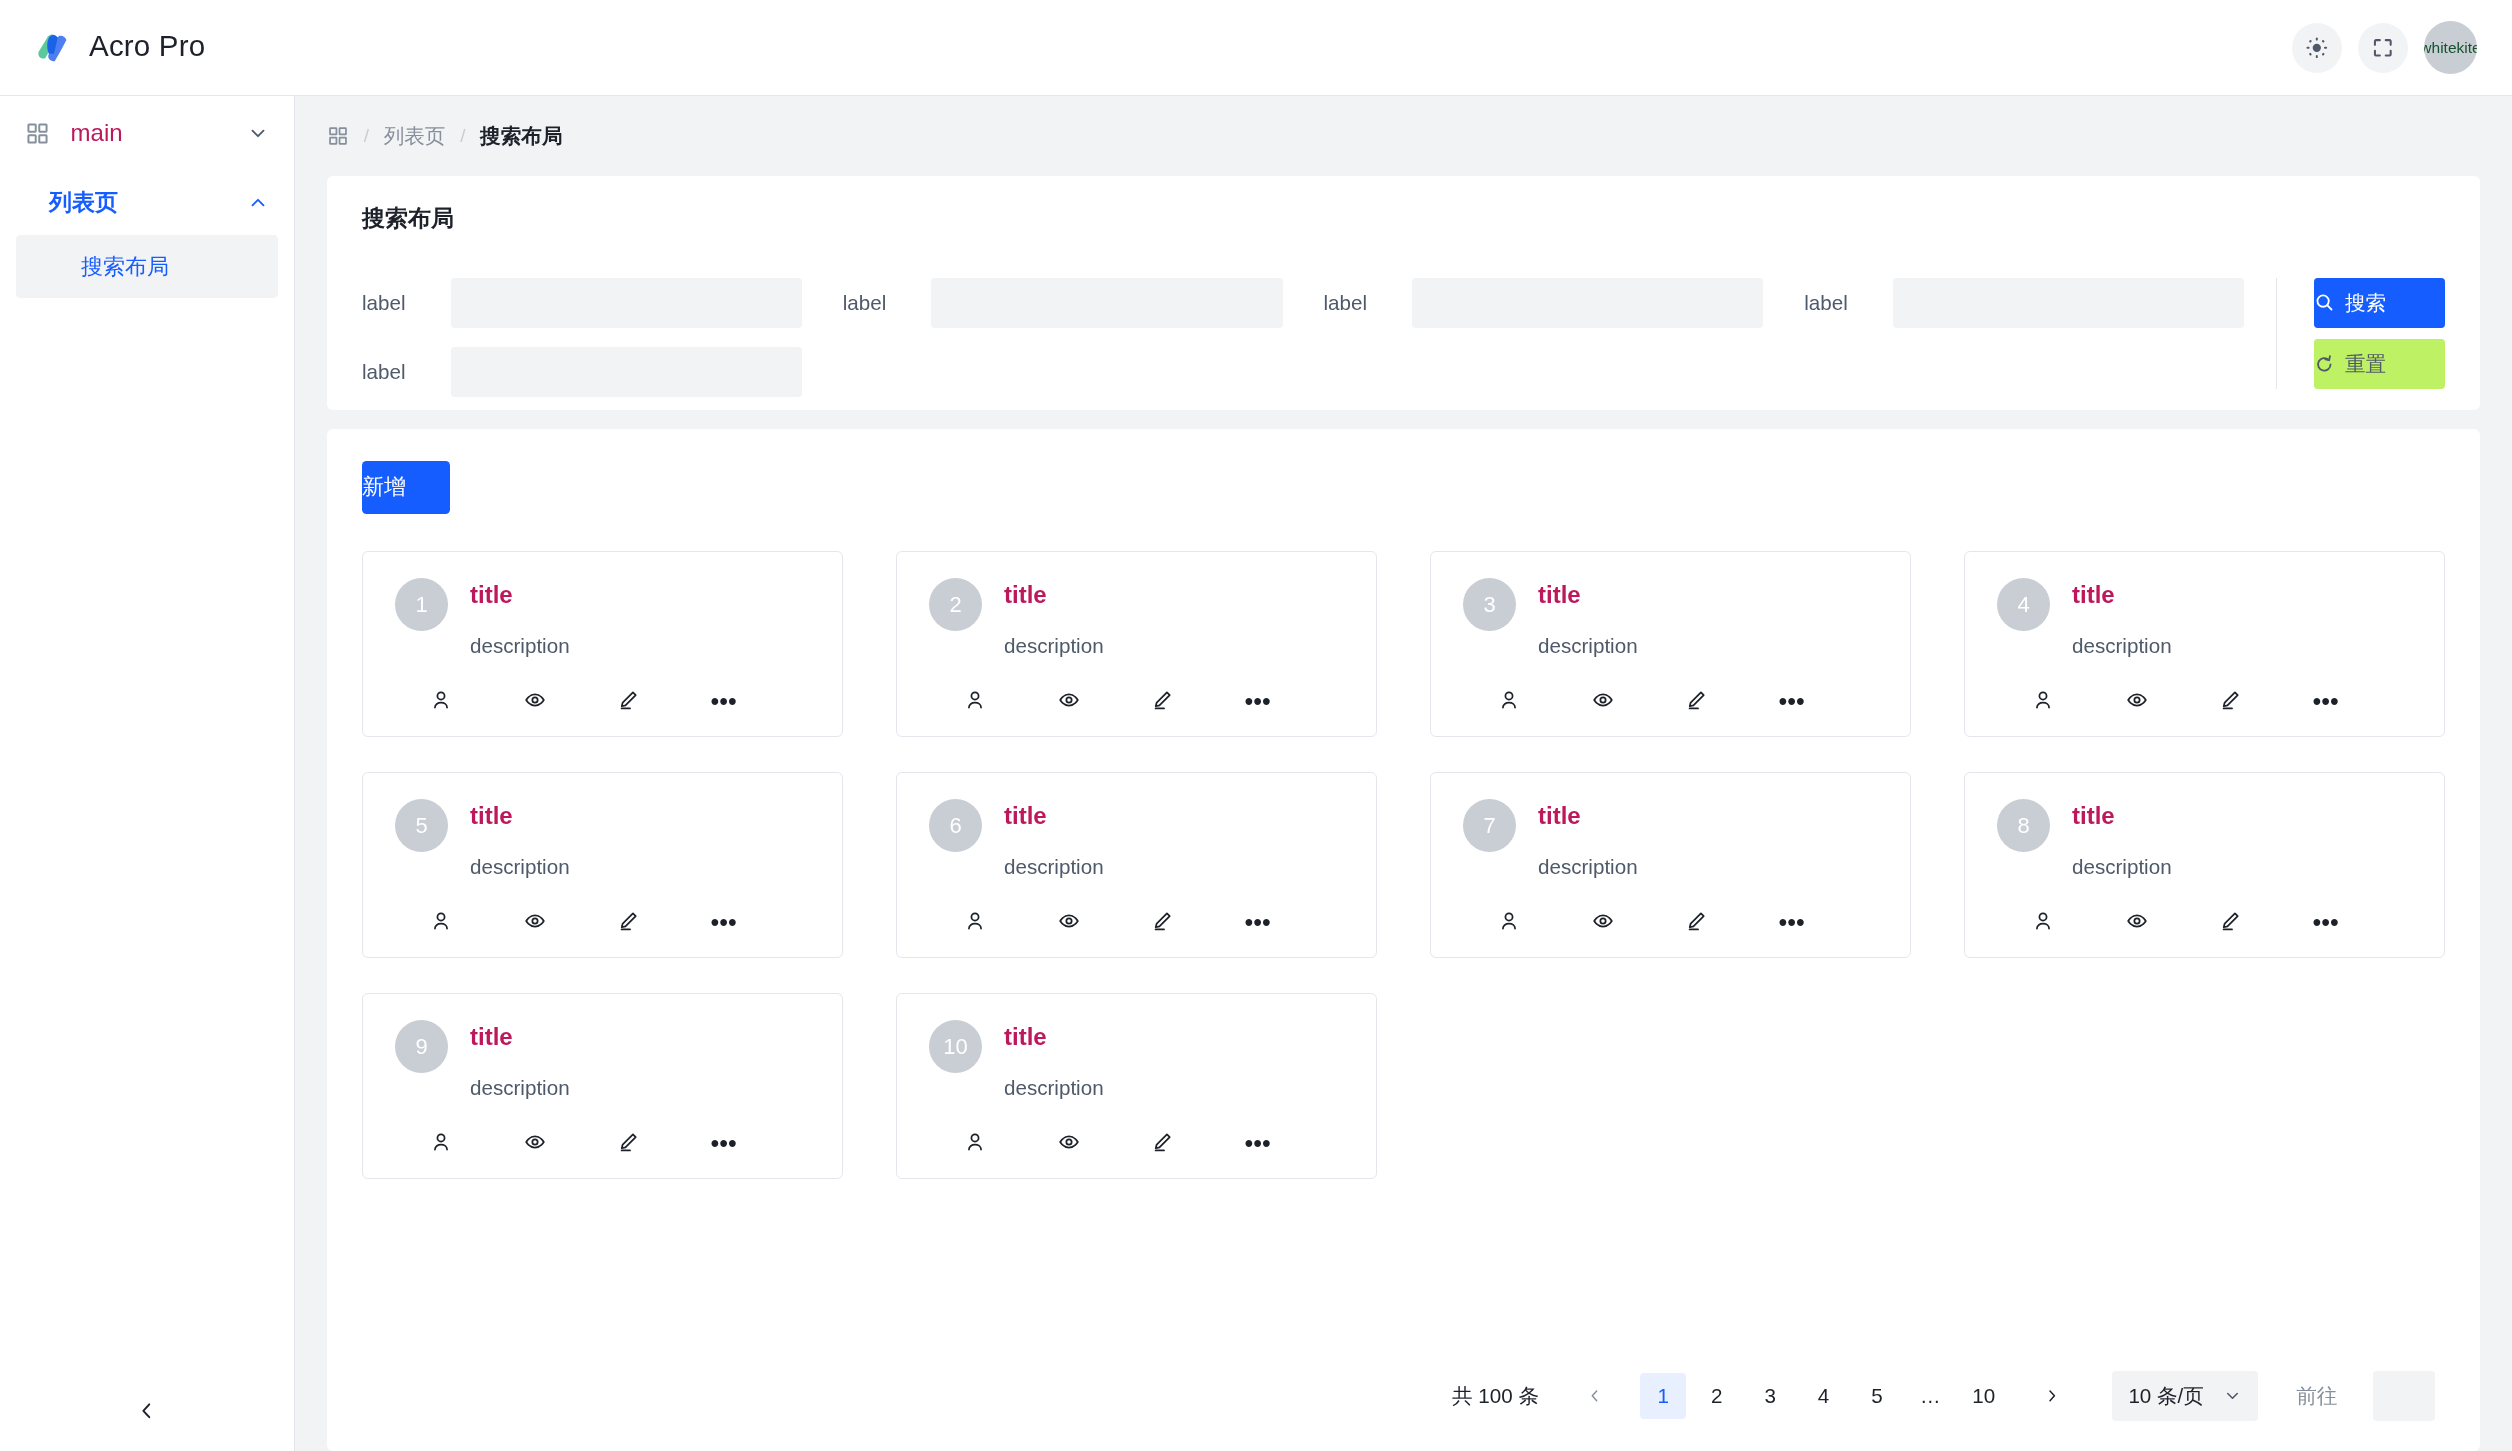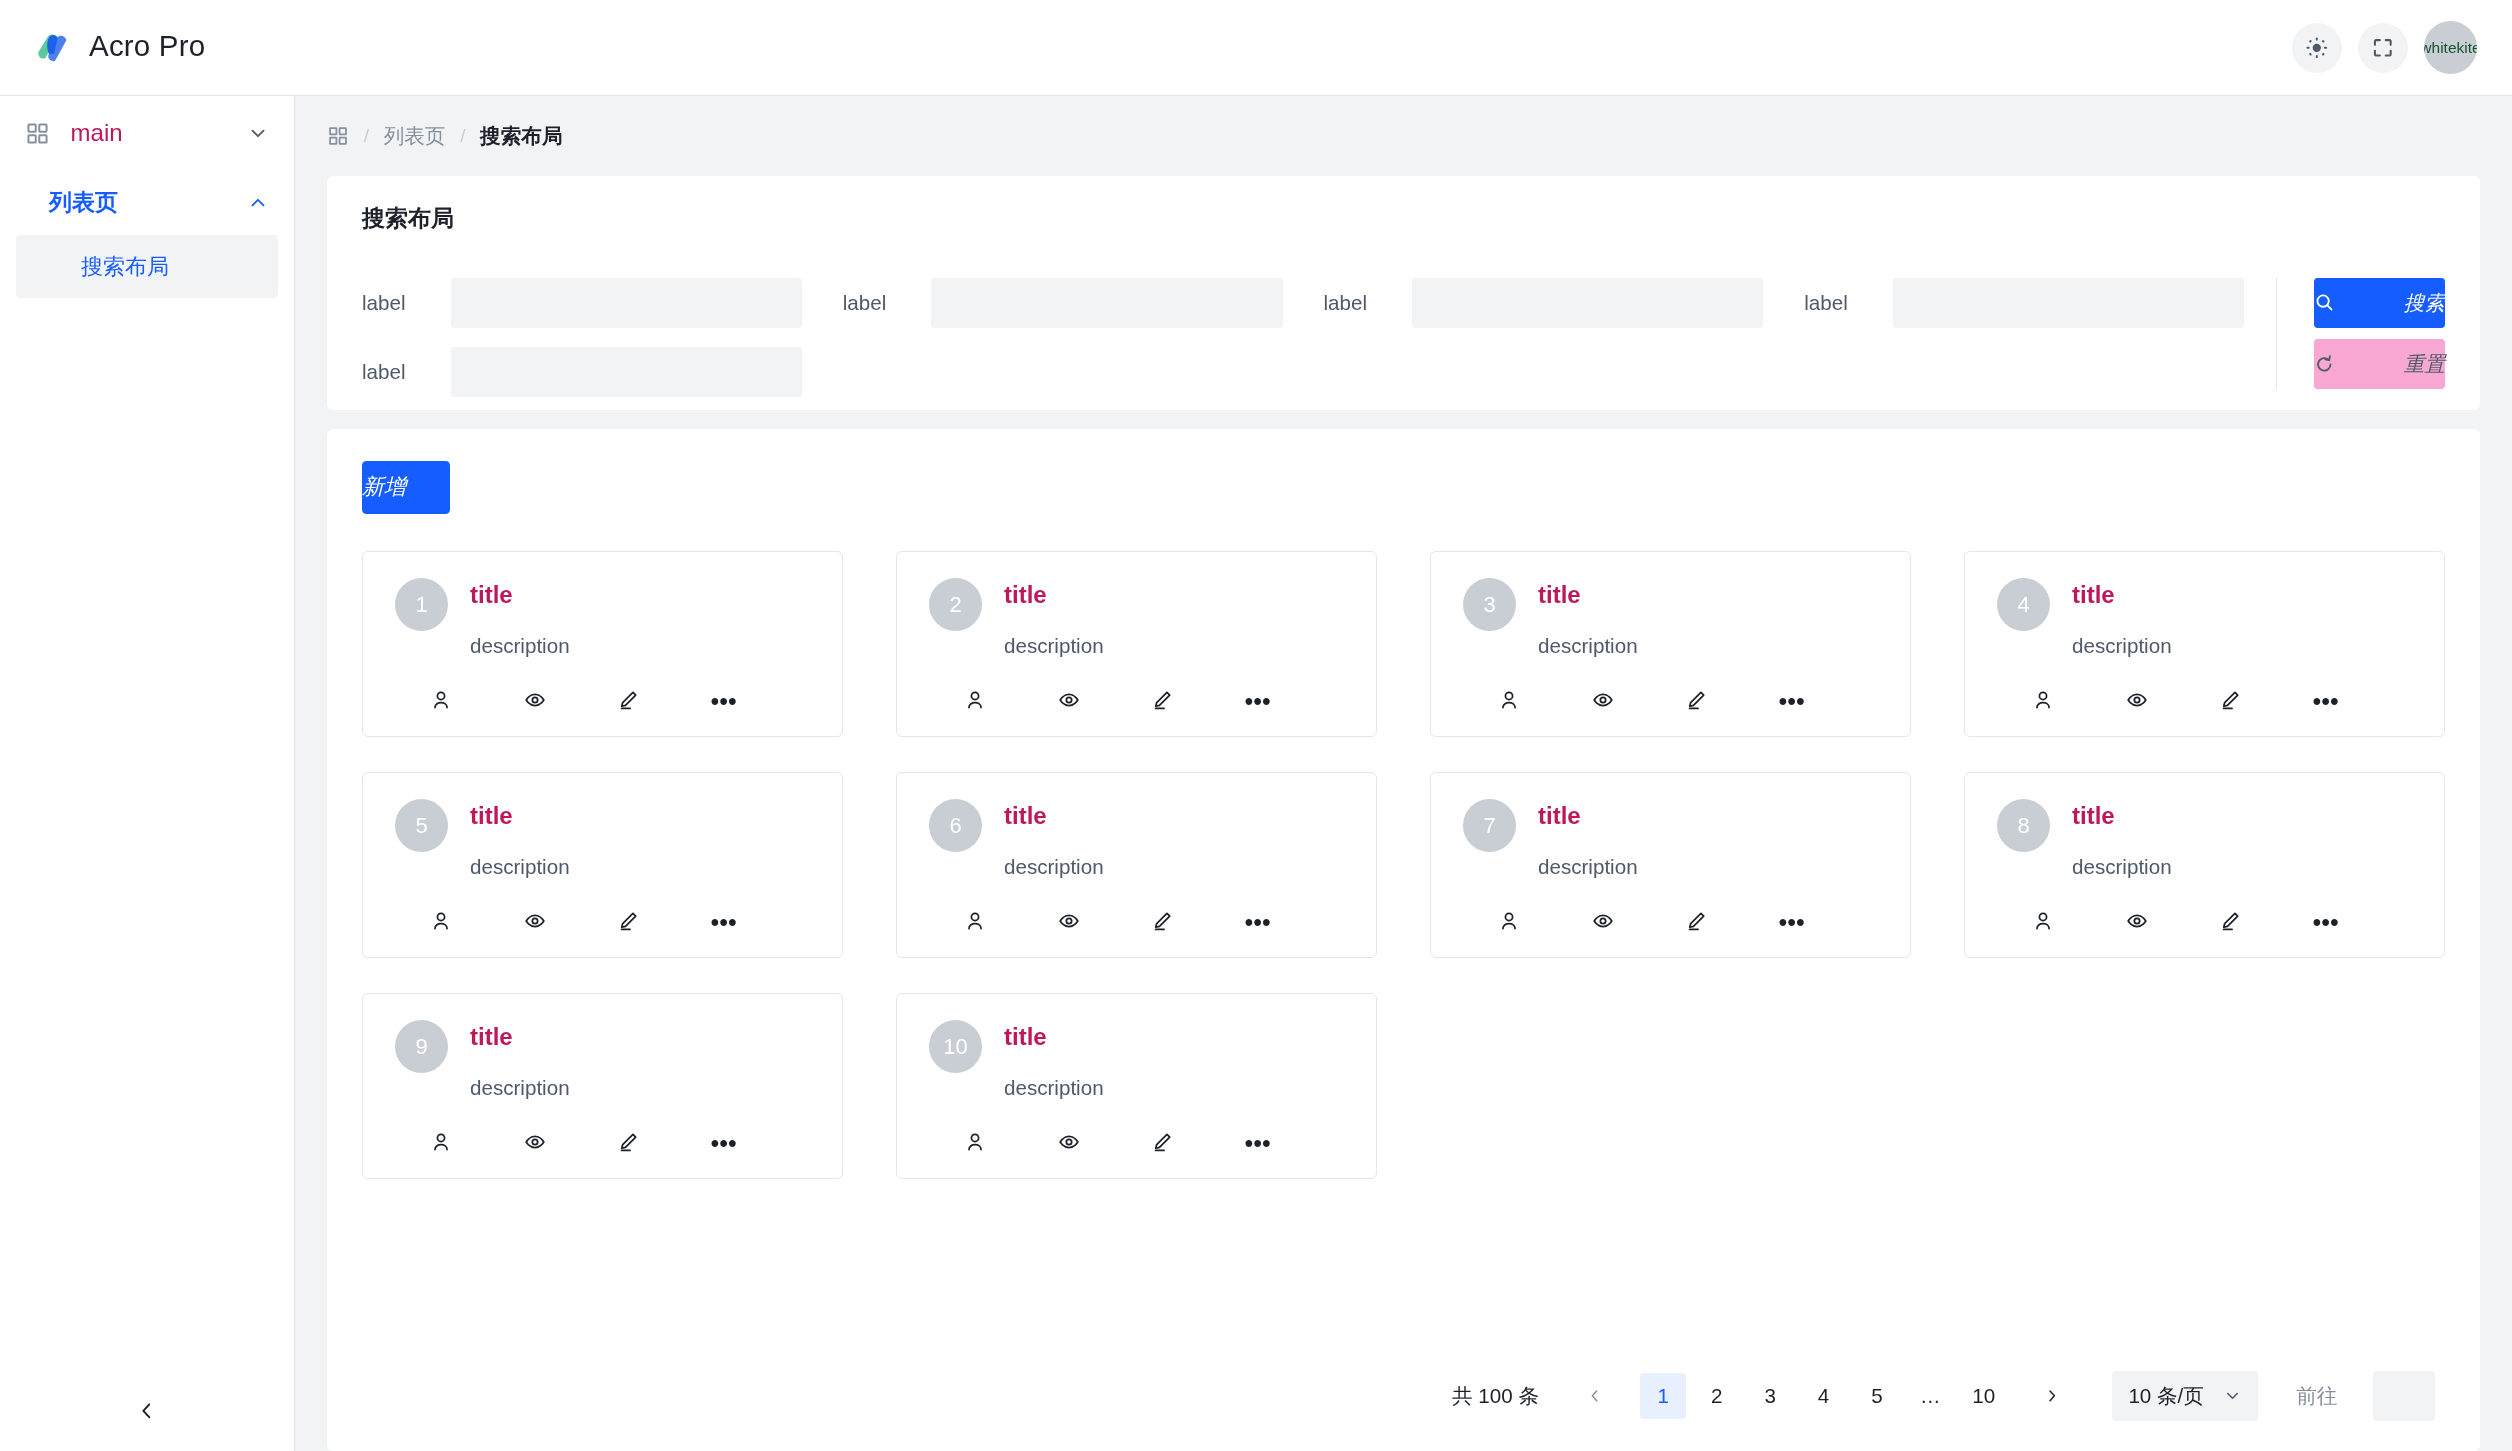--- a/index.html
+++ b/index.html
@@ -143,26 +143,26 @@
     flex: none;
     width: 169px;
     padding-left: 37px;
     margin-left: 32px;
     border-left: 1.5px solid #e5e6eb;
     display: flex; flex-direction: column; gap: 11.8px;
     align-self: flex-start;
   }
   .btn {
     height: 50px; border-radius: 3.7px;
-    display: flex; align-items: center; justify-content: space-between;
+    display: flex; align-items: center; justify-content: flex-start;
     gap: 10.3px; font-size: 20.6px; cursor: pointer;
-    border: none; white-space: nowrap; font-style: italic;
+    border: none; white-space: nowrap;
   }
   .btn-primary { background: #165dff; color: #ffffff; }
-  .btn-secondary { background: #f9a8d4; color: #4e5969; }
+  .btn-secondary { background: #bef264; color: #4e5969; }
 
   
   #content-card {
     margin-top: 19px;
     flex: 1; min-height: 0;
     padding: 32px 35px 0 35px;
     display: flex; flex-direction: column;
     overflow: hidden;
   }
   #add-button {

